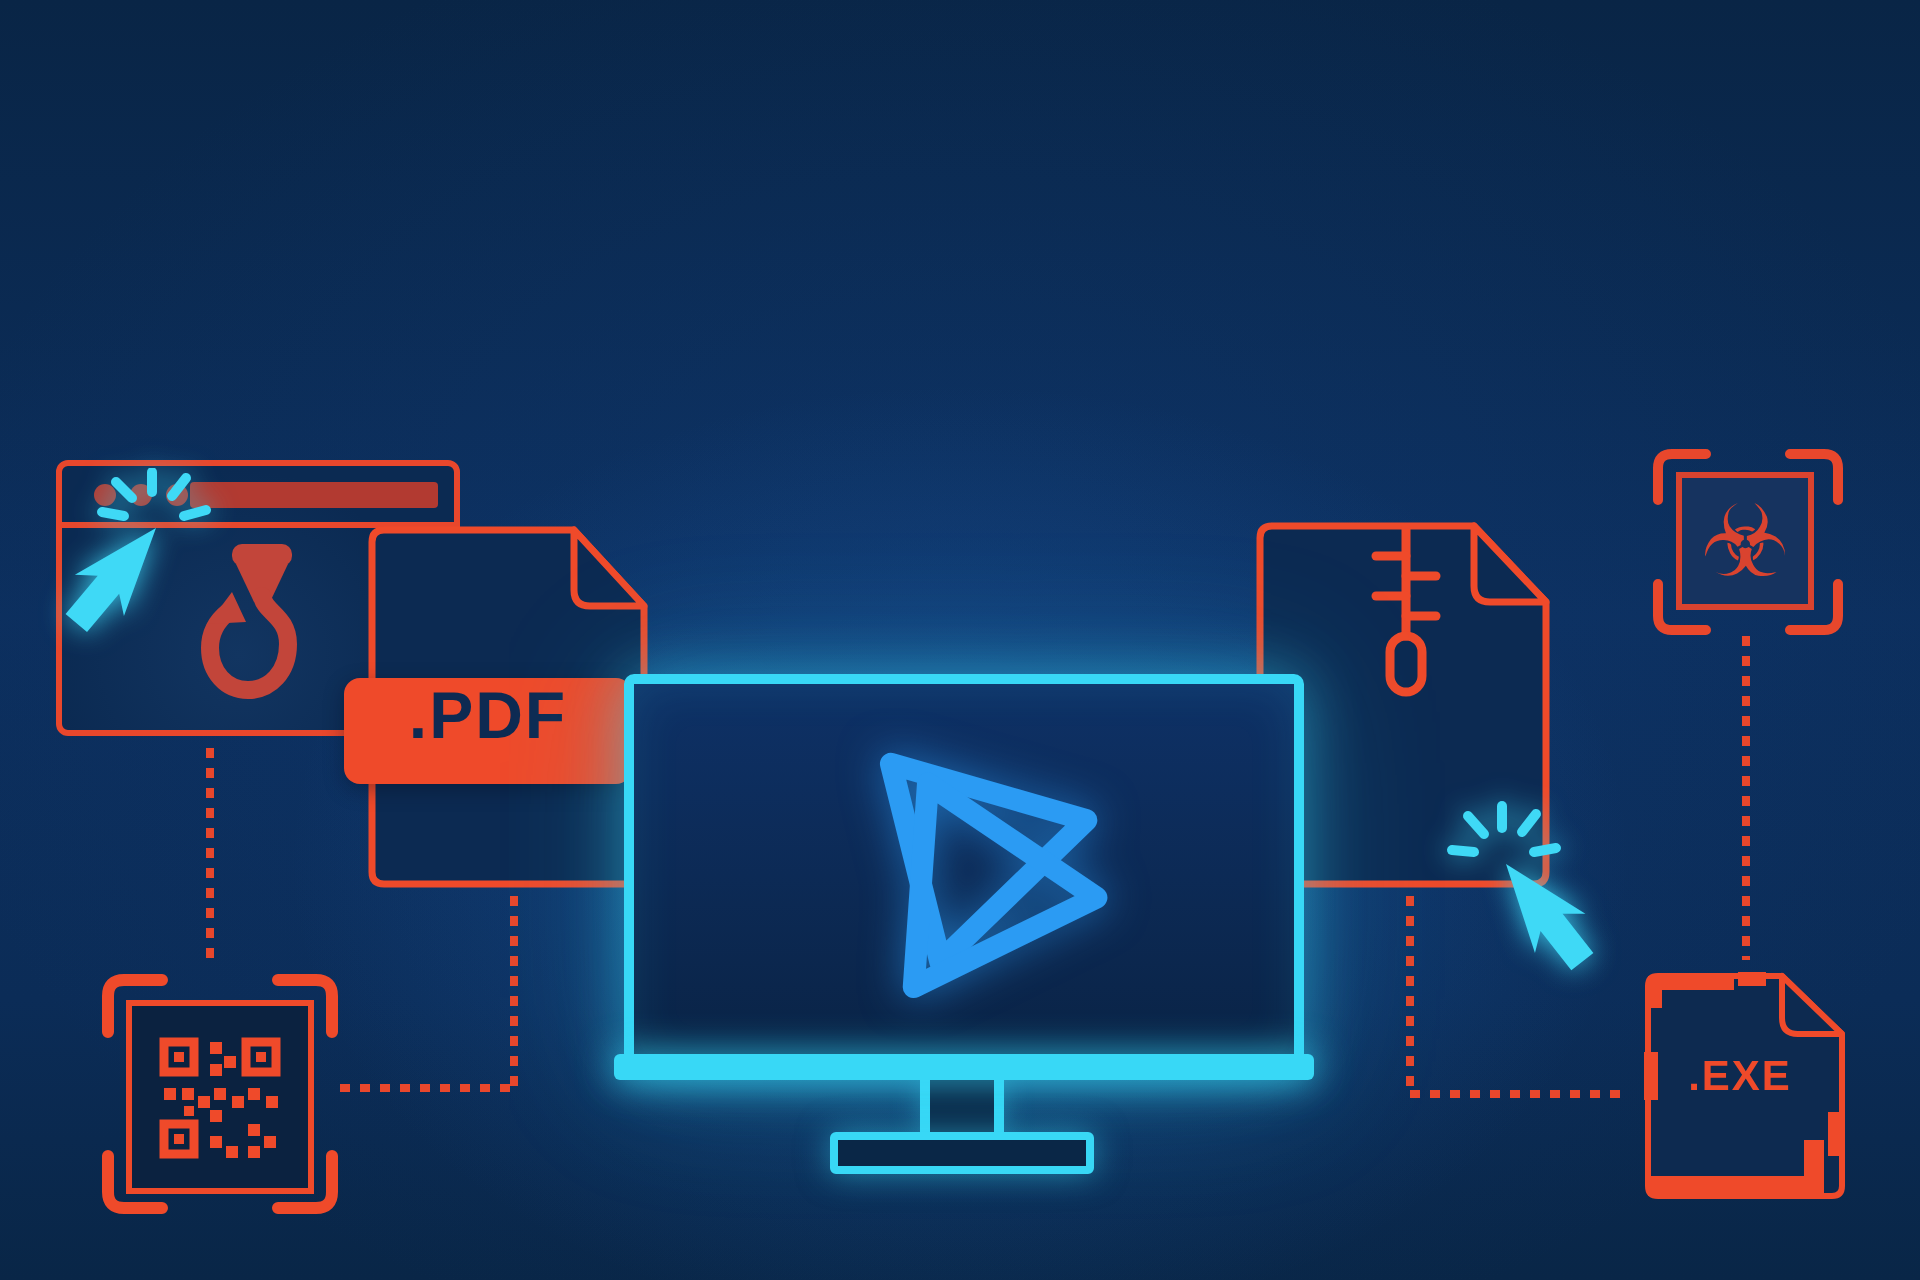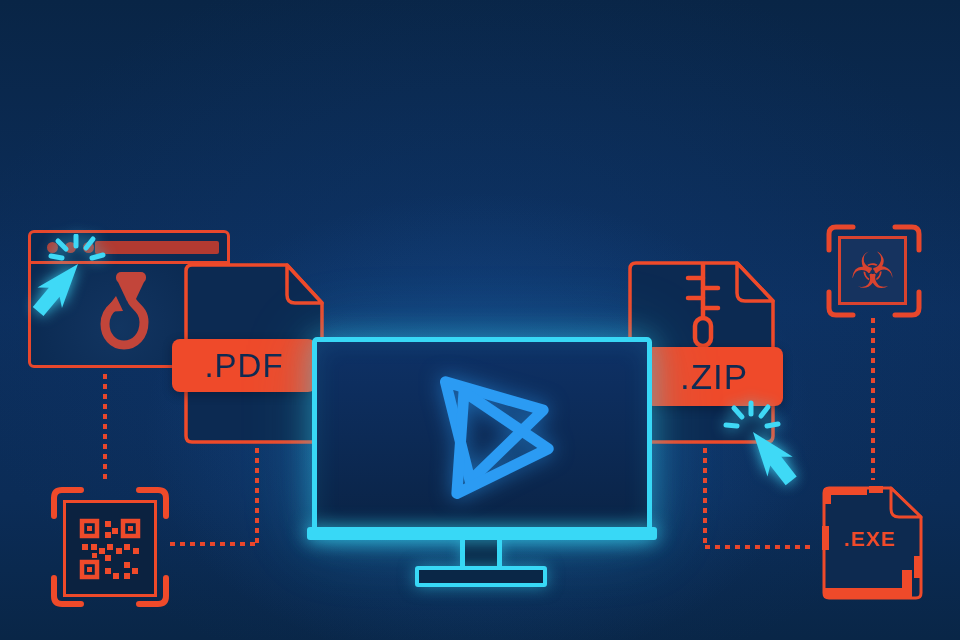--- a/index.html
+++ b/index.html
@@ -16,22 +16,22 @@
   .dash-v{position:absolute;width:4px;background:repeating-linear-gradient(180deg,#e8472c 0 5px,transparent 5px 10px);}
   .dash-h{position:absolute;height:4px;background:repeating-linear-gradient(90deg,#e8472c 0 5px,transparent 5px 10px);}
   
   .browser{position:absolute;left:28px;top:230px;width:202px;height:138px;border:3px solid #e8472c;border-radius:6px;
     background:radial-gradient(circle at 45% 72%, #123561 0%, #0b2a52 65%);z-index:2;box-sizing:border-box;}
   .browser-bar{position:absolute;left:0;top:0;right:0;height:28px;border-bottom:3px solid #e8472c;}
   .b-dot{position:absolute;top:9px;width:11px;height:11px;border-radius:50%;background:#b23a31;}
   .b-addr{position:absolute;left:64px;top:8px;width:124px;height:13px;background:#b23a31;border-radius:2px;}
   
   .doc-svg{position:absolute;z-index:3;}
-  .band{position:absolute;background:#ef4a2a;border-radius:8px;z-index:4;display:flex;align-items:center;justify-content:center;
-    color:#0e2a52;font-weight:normal;letter-spacing:1px;box-shadow:0 3px 10px rgba(3,12,30,.35);}
+  .band{position:absolute;background:#ef4a2a;border-radius:8px;z-index:4;display:flex;align-items:flex-start;justify-content:center;
+    color:#0e2a52;font-weight:bold;letter-spacing:1px;box-shadow:0 3px 10px rgba(3,12,30,.35);}
   
   .monitor-frame{position:absolute;left:312px;top:337px;width:340px;height:202px;border:5px solid #38d8f6;border-radius:5px;
     background:linear-gradient(180deg,#0e3166 0%,#0a2345 100%);box-sizing:border-box;z-index:5;
     box-shadow:0 0 30px rgba(56,216,246,.45),0 0 70px rgba(56,216,246,.22), inset 0 0 24px rgba(56,216,246,.12);}
   .monitor-bar{position:absolute;left:307px;top:527px;width:350px;height:13px;background:#38d8f6;border-radius:3px;z-index:6;
     box-shadow:0 0 18px rgba(56,216,246,.8);}
   .monitor-neck{position:absolute;left:460px;top:539px;width:42px;height:29px;border-left:5px solid #38d8f6;border-right:5px solid #38d8f6;
     background:#0a2747;box-sizing:border-box;z-index:5;box-shadow:0 0 14px rgba(56,216,246,.4);}
   .monitor-base{position:absolute;left:415px;top:566px;width:132px;height:21px;border:4px solid #38d8f6;border-radius:3px;
     background:#0a2747;box-sizing:border-box;z-index:5;box-shadow:0 0 16px rgba(56,216,246,.5);}
@@ -85,23 +85,20 @@
       <line x1="61" y1="18" x2="76" y2="18"></line>
       <line x1="76" y1="28" x2="91" y2="28"></line>
       <line x1="61" y1="38" x2="76" y2="38"></line>
       <line x1="76" y1="48" x2="91" y2="48"></line>
       <rect x="68" y="58" width="16" height="28" rx="8" fill="none"></rect>
     </g>
   </svg>
 
   <div class="band" style="left:172px;top:339px;width:144px;height:53px;font-size:33px;">
     <span>.PDF</span>
-  </div>
-  <div class="band" style="left:645px;top:347px;width:138px;height:59px;font-size:35px;">
-    <span>.ZIP</span>
   </div>
 
   <div class="monitor-frame"></div>
   <svg class="logo-svg" width="128" height="152" viewBox="0 0 128 152">
     <g fill="none" stroke="#2b9bf3" stroke-width="11" stroke-linejoin="round" stroke-linecap="round">
       <g transform="rotate(-14 64 66)">
           <path d="M30,10 L30,112 L118,61 Z"></path>
         </g>
       <g transform="translate(2,22) rotate(4 64 66)">
           <path d="M30,10 L30,112 L118,61 Z"></path>

